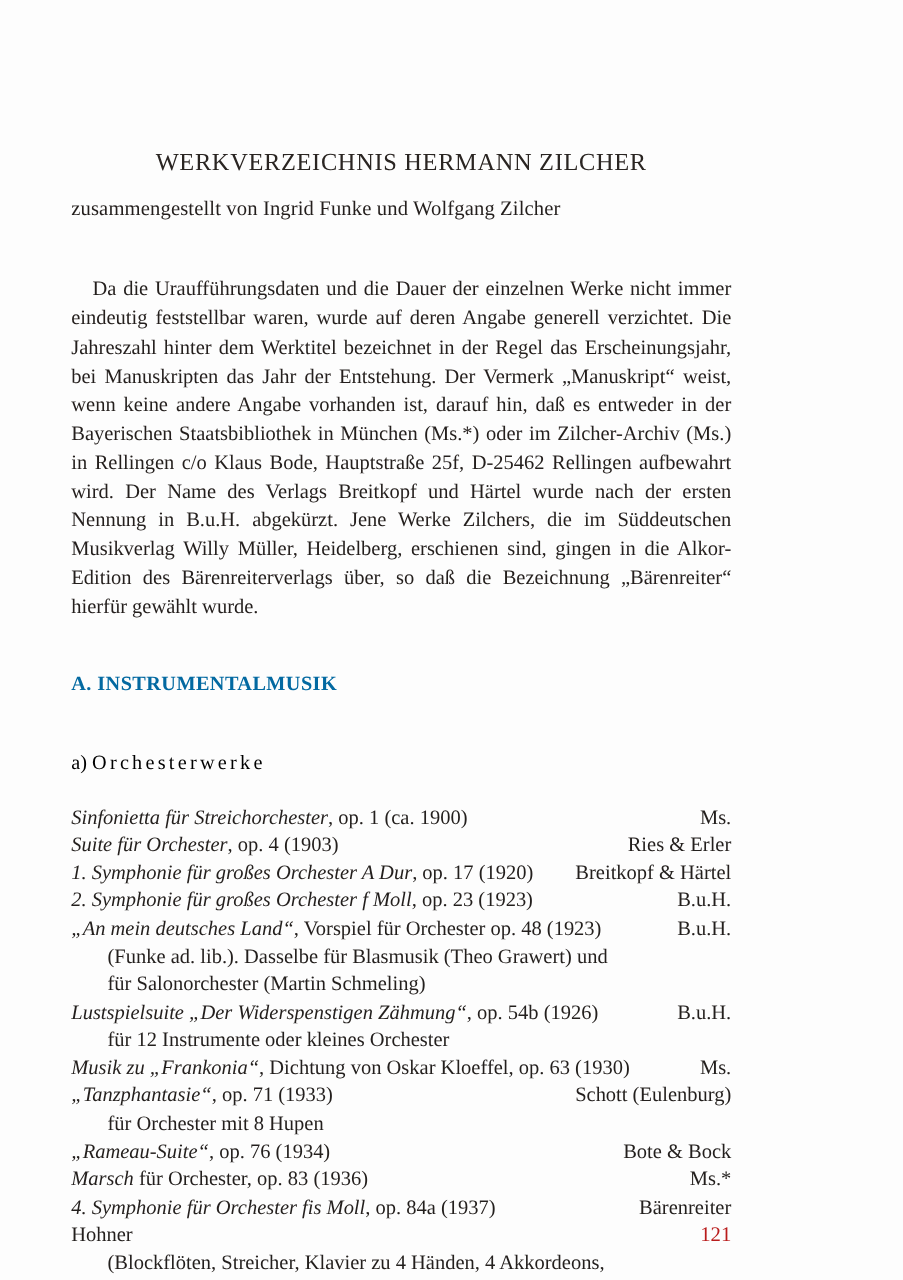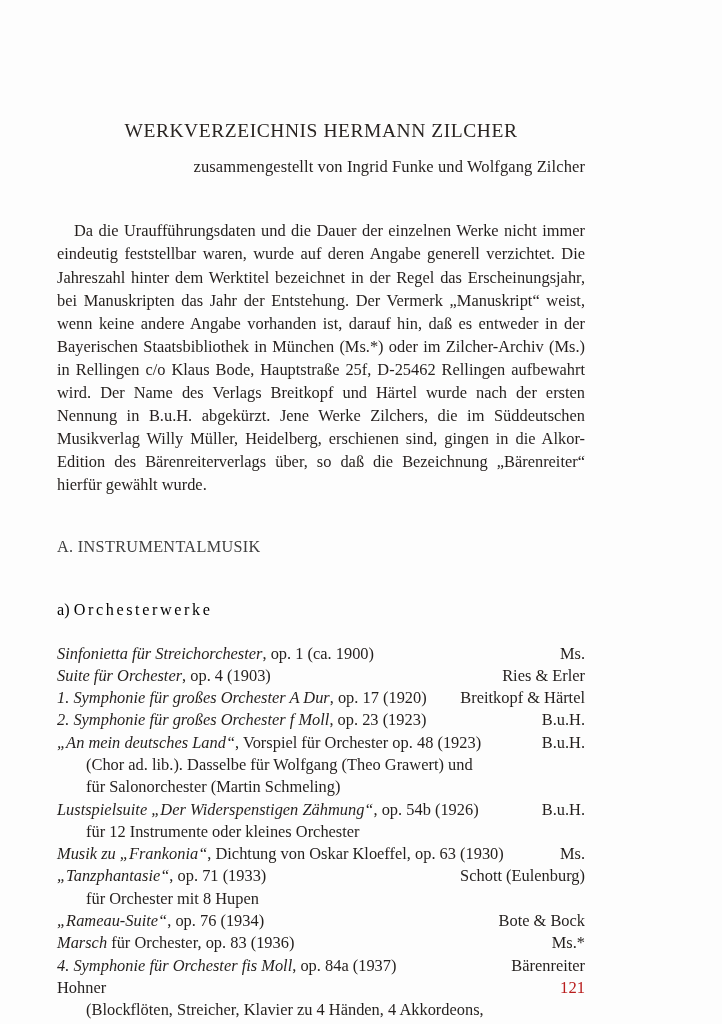--- a/index.html
+++ b/index.html
@@ -39,21 +39,21 @@
     text-align: center;
     font-size: 19.5px;
     font-weight: normal;
     letter-spacing: 0.55px;
     line-height: 1.15;
     color: #2a2522;
   }
   .doc-subtitle {
     margin: 0;
     padding-top: 16px;
-    text-align: right;
+    text-align: left;
     font-size: 16.5px;
     font-weight: normal;
     letter-spacing: 0.1px;
     line-height: 1.15;
     color: #241f1d;
   }
 
   
   .intro {
     margin: 0;
@@ -65,23 +65,23 @@
     line-height: 23.1px;
     hyphens: manual;
     color: #241f1d;
   }
 
   
   .section-heading {
     margin: 0;
     padding-top: 41px;
     font-size: 16.2px;
-    font-weight: normal;
+    font-weight: bold;
     letter-spacing: 0.35px;
-    color: #404040;
+    color: #0369a1;
   }
   .subsection-heading {
     margin: 0;
     padding-top: 44px;
     font-size: 16.2px;
     font-weight: normal;
     color: #000000;
   }
   .subsection-heading .spaced {
     letter-spacing: 2.6px;
@@ -174,21 +174,21 @@
           <div class="work-row">
             <span class="work-title"><i>2. Symphonie für großes Orchester f Moll</i>, op. 23 (1923)</span>
             <span class="work-publisher">B.u.H.</span>
           </div>
         </li>
         <li>
           <div class="work-row">
             <span class="work-title"><i>„An mein deutsches Land“</i>, Vorspiel für Orchester op. 48 (1923)</span>
             <span class="work-publisher">B.u.H.</span>
           </div>
-          <div class="work-sub">(Chor ad. lib.). Dasselbe für Wolfgang (Theo Grawert) und</div>
+          <div class="work-sub">(Funke ad. lib.). Dasselbe für Blasmusik (Theo Grawert) und</div>
           <div class="work-sub">für Salonorchester (Martin Schmeling)</div>
         </li>
         <li>
           <div class="work-row">
             <span class="work-title"><i>Lustspielsuite „Der Widerspenstigen Zähmung“</i>, op. 54b (1926)</span>
             <span class="work-publisher">B.u.H.</span>
           </div>
           <div class="work-sub">für 12 Instrumente oder kleines Orchester</div>
         </li>
         <li>

